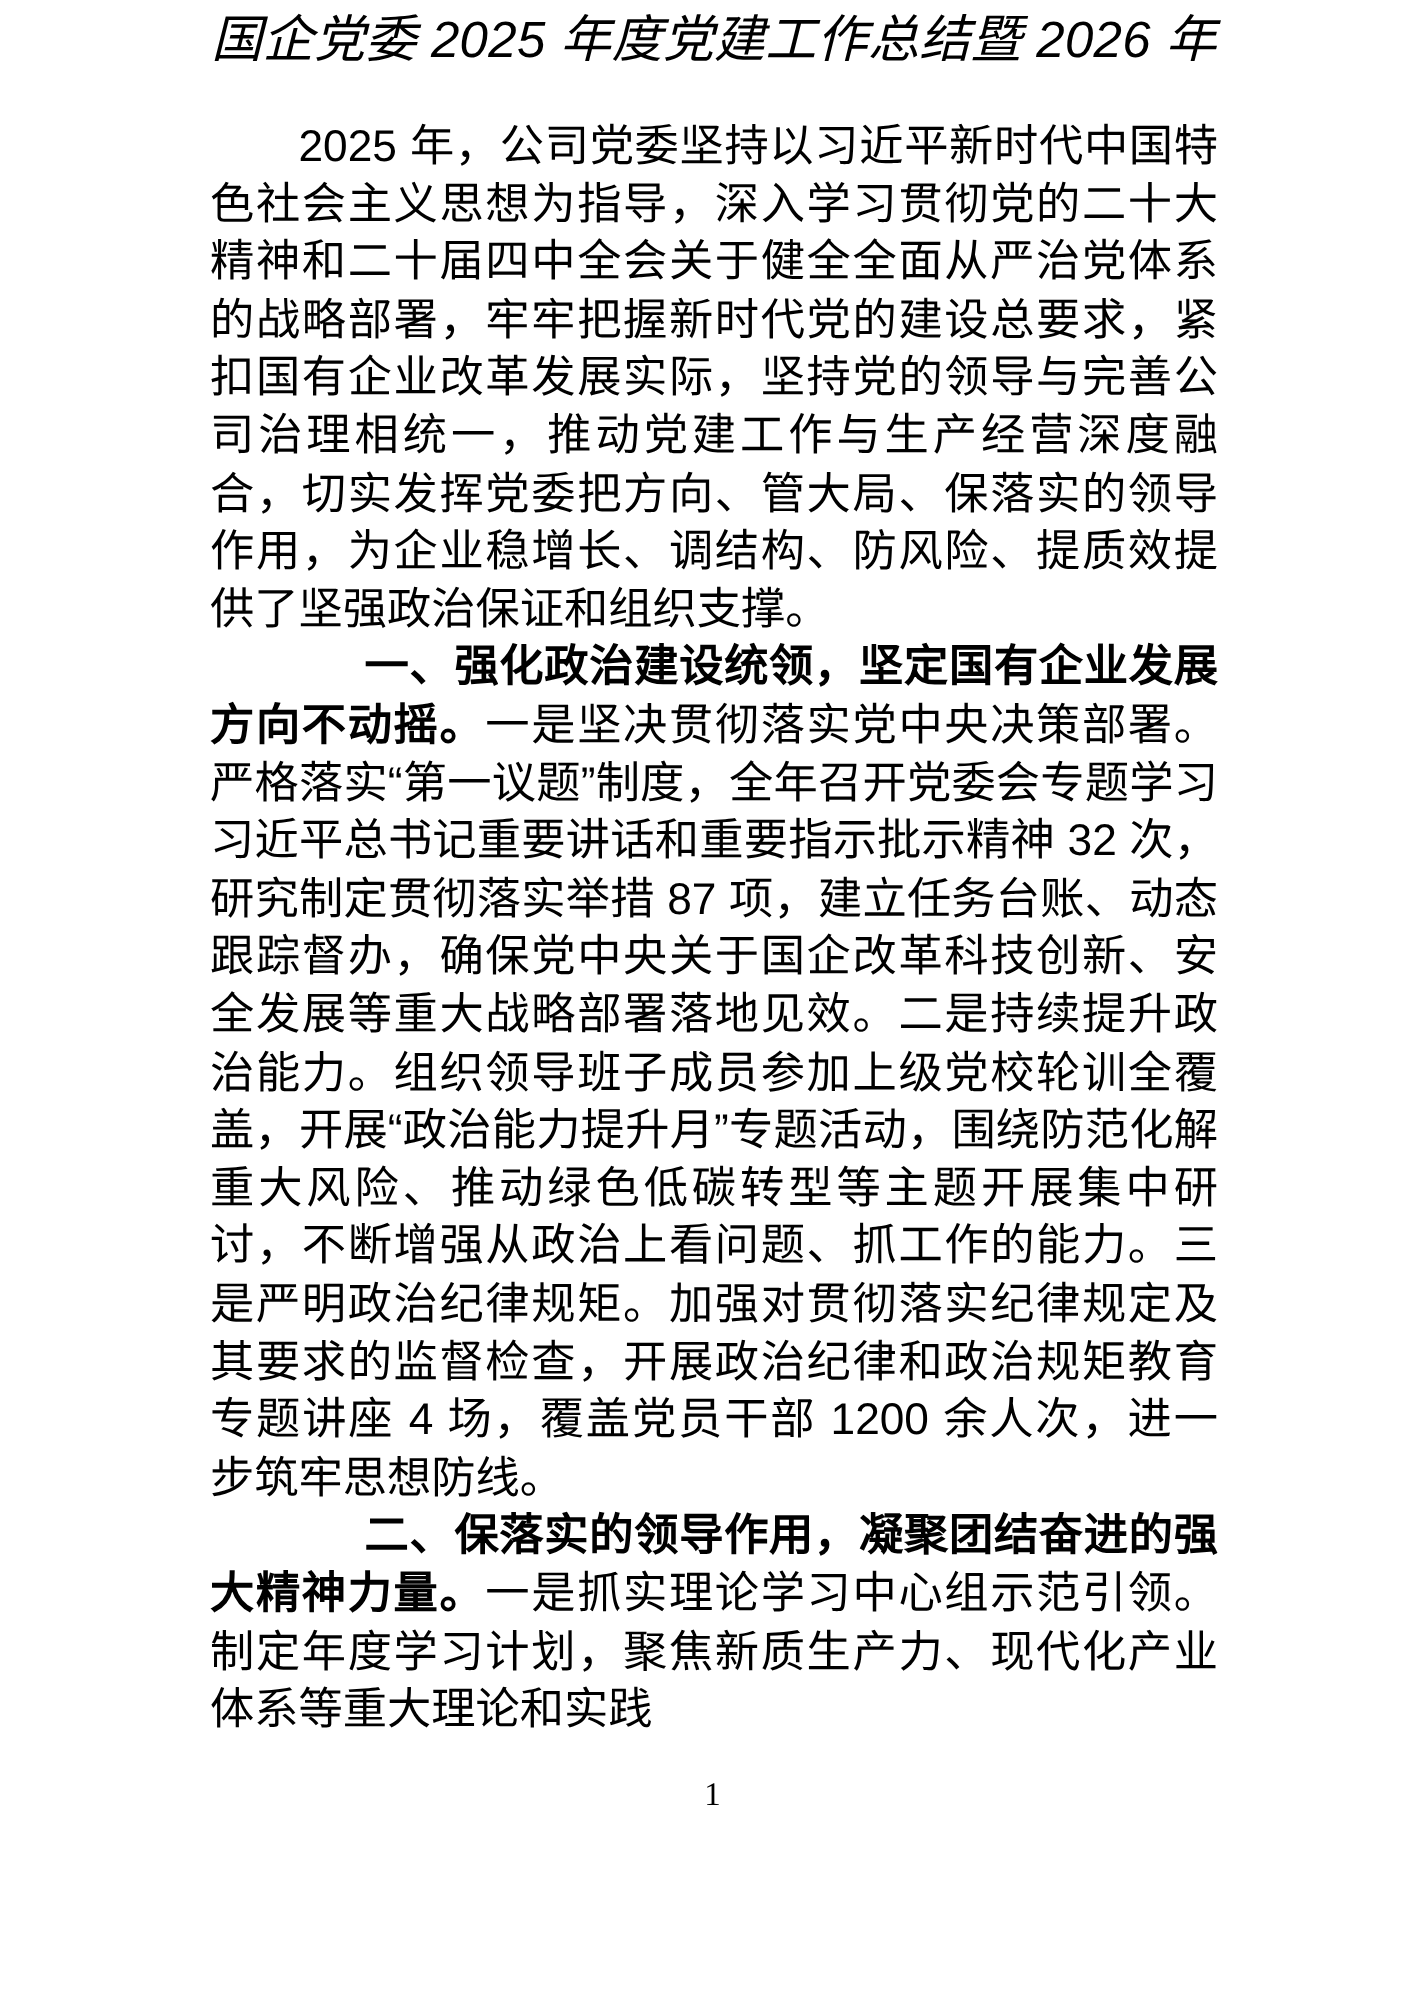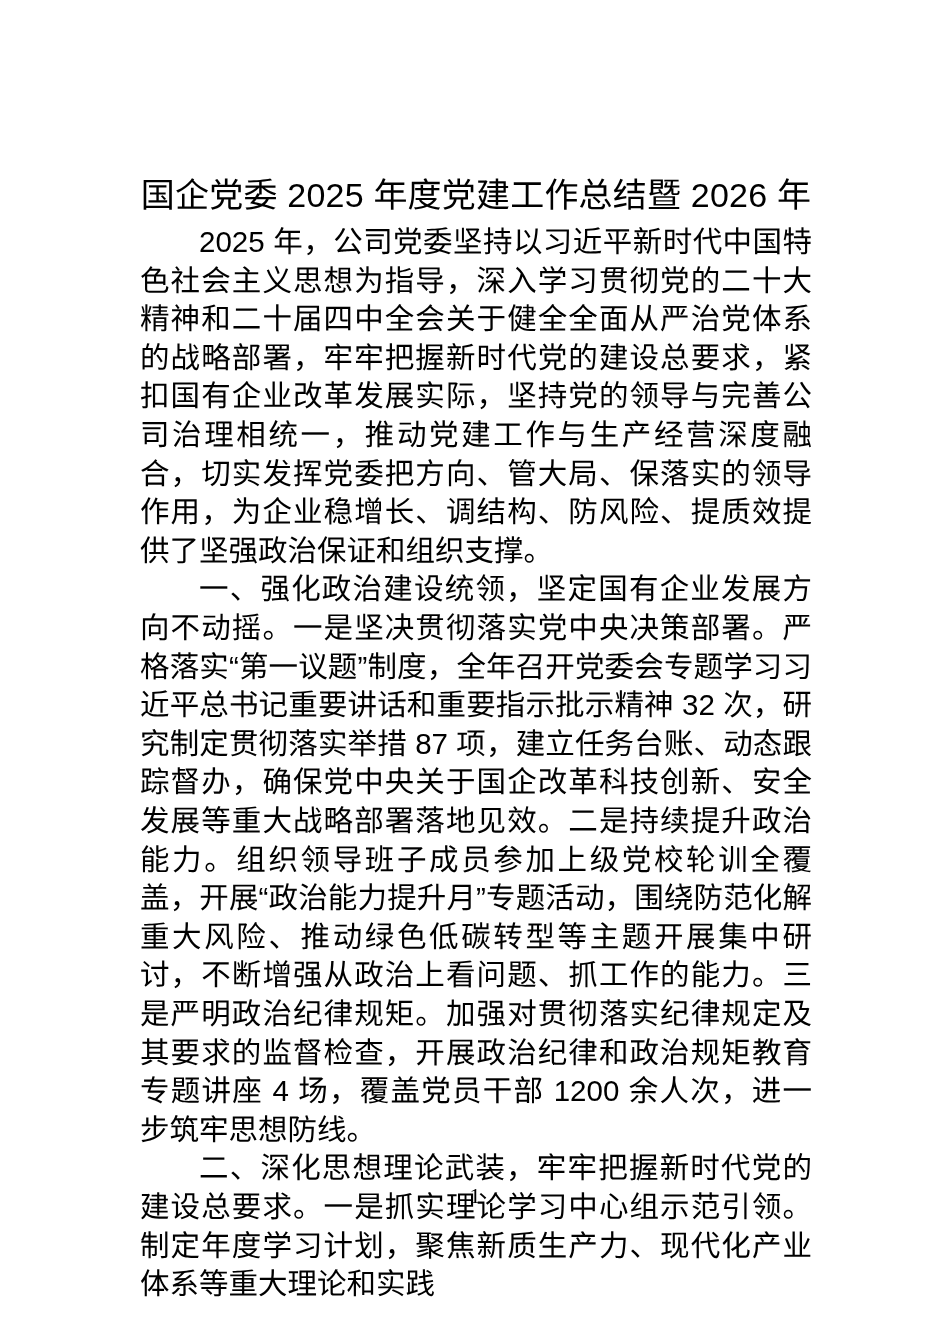--- a/index.html
+++ b/index.html
@@ -29,46 +29,48 @@
   .content {
     position: absolute;
     left: 140px;
     top: 0;
     width: 672px;
   }
 
   
   .doc-title {
     margin: 0;
-    padding-top: 168px;
     font-size: 34px;
     font-weight: 400;
     line-height: 1.62;
     text-align: center;
     letter-spacing: 0.2px;
     word-break: break-all;
+    font-style: italic;
   }
 
   
   .para {
     margin: 0;
     font-size: 29.5px;
     line-height: 38.6px;
     text-align: justify;
     text-justify: inter-ideograph;
     text-indent: 2em;
     word-break: break-all;
     letter-spacing: 0;
   }
 
   .para.first-body {
+    margin-top: 24px;
   }
 
   .para .lead {
-    font-weight: 400;
+    font-weight: 700;
+    margin-left: 44px;
   }
 
   
   .page-number {
     position: absolute;
     left: 0;
     top: 1185px;
     width: 950px;
     text-align: center;
     font-size: 22px;
@@ -90,20 +92,20 @@
 
     <p class="para first-body">
       <span>2025 年，公司党委坚持以习近平新时代中国特色社会主义思想为指导，深入学习贯彻党的二十大精神和二十届四中全会关于健全全面从严治党体系的战略部署，牢牢把握新时代党的建设总要求，紧扣国有企业改革发展实际，坚持党的领导与完善公司治理相统一，推动党建工作与生产经营深度融合，切实发挥党委把方向、管大局、保落实的领导作用，为企业稳增长、调结构、防风险、提质效提供了坚强政治保证和组织支撑。</span>
     </p>
 
     <p class="para">
       <span class="lead">一、强化政治建设统领，坚定国有企业发展方向不动摇。</span><span>一是坚决贯彻落实党中央决策部署。严格落实“第一议题”制度，全年召开党委会专题学习习近平总书记重要讲话和重要指示批示精神 32 次，研究制定贯彻落实举措 87 项，建立任务台账、动态跟踪督办，确保党中央关于国企改革科技创新、安全发展等重大战略部署落地见效。二是持续提升政治能力。组织领导班子成员参加上级党校轮训全覆盖，开展“政治能力提升月”专题活动，围绕防范化解重大风险、推动绿色低碳转型等主题开展集中研讨，不断增强从政治上看问题、抓工作的能力。三是严明政治纪律规矩。加强对贯彻落实纪律规定及其要求的监督检查，开展政治纪律和政治规矩教育专题讲座 4 场，覆盖党员干部 1200 余人次，进一步筑牢思想防线。</span>
     </p>
 
     <p class="para">
-      <span class="lead">二、深化思想理论武装，牢牢把握新时代党的建设总要求。</span><span>一是抓实理论学习中心组示范引领。制定年度学习计划，聚焦新质生产力、现代化产业体系等重大理论和实践</span>
+      <span class="lead">二、保落实的领导作用，凝聚团结奋进的强大精神力量。</span><span>一是抓实理论学习中心组示范引领。制定年度学习计划，聚焦新质生产力、现代化产业体系等重大理论和实践</span>
     </p>
 
   </div>
 
   <div class="page-number">1</div>
 
 </div>
 
 </body></html>

